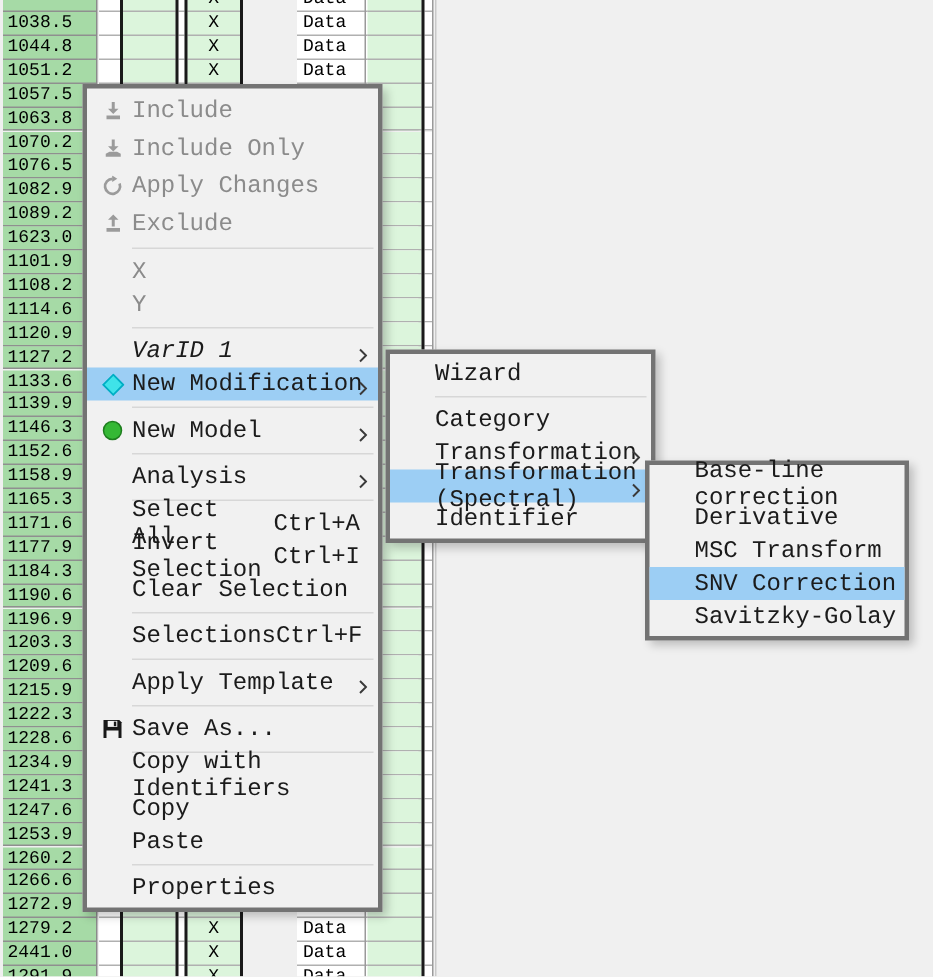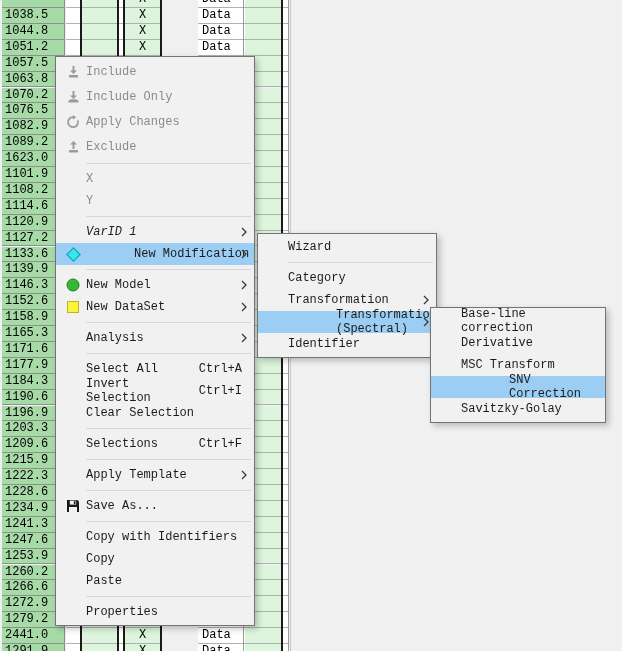--- a/index.html
+++ b/index.html
@@ -15,28 +15,28 @@
   .c-g1  {left:82px; width:35px;background:#dcf5dc;border-bottom:1px solid #b0b0b0;}
   .c-tw  {left:119px;width:4px; background:#ffffff;border-bottom:1px solid #b0b0b0;}
   .c-x   {left:125px;width:35px;background:#dcf5dc;border-bottom:1px solid #b0b0b0;
           color:#54a854;text-align:center;}
   .c-data{left:162px;width:81px;background:#ffffff;border-bottom:1px solid #b0b0b0;padding-left:4px;margin-left:36px;}
   .c-g2  {left:245px;width:36px;background:#dcf5dc;border-bottom:1px solid #b0b0b0;}
   .c-w2  {left:283px;width:5px; background:#ffffff;border-bottom:1px solid #b0b0b0;}
   #vlines{position:absolute;inset:0;z-index:2;pointer-events:none;}
   #vlines div{position:absolute;top:0;height:651px;}
   
-  .menu{position:absolute;background:#f1f1f1;border:1px solid #737373;box-sizing:border-box;
-        box-shadow:3px 3px 6px rgba(0,0,0,.22);padding:2px 0;font-size:12px;color:#1b1b1b;}
+  .menu{position:absolute;background:#f1f1f1;border:3px solid #737373;box-sizing:border-box;
+        box-shadow:3px 3px 6px rgba(0,0,0,.22);padding:2px 0;font-size:16px;color:#1b1b1b;}
   #menu-main{left:55px;top:56px;width:200px;z-index:10;}
   #menu-mod {left:257px;top:233px;width:180px;z-index:11;}
   #menu-spec{left:430px;top:307px;width:176px;z-index:12;}
   .mi{position:relative;height:22px;display:flex;align-items:center;padding-left:4px;}
   .mi.tall{height:25px;}
-  .mi.hl{background:var(--hl,#9ccef4);gap:48px;}
+  .mi.hl{background:var(--hl,#9ccef4);}
   .mi.disabled .lbl{color:#8b8b8b;}
   .mi.italic .lbl{font-style:italic;}
   .gutter{width:26px;flex:0 0 26px;display:flex;align-items:center;justify-content:center;}
   .gutter svg{display:block;}
   .lbl{flex:0 1 auto;}
   .short{margin-left:auto;padding-right:12px;}
   .chev{position:absolute;right:7px;top:50%;margin-top:-5px;width:6px;height:10px;}
   .sep{height:1px;background:#d7d7d7;margin:4px 3px 4px 30px;}
 </style>
 </head>
@@ -546,31 +546,20 @@
         <span class="gutter">
           <svg width="14" height="14" viewBox="0 0 14 14">
             <circle cx="7" cy="7" r="6" fill="#35b835" stroke="#1e7e1e" stroke-width="1"></circle>
           </svg>
         </span>
         <span class="lbl">New Model</span>
         <span class="chev"><svg width="6" height="10" viewBox="0 0 6 10">
             <path d="M1 1l4 4-4 4" fill="none" stroke="#3a3a3a" stroke-width="1.3"></path>
           </svg></span>
       </div>
-      <div class="mi">
-        <span class="gutter">
-          <svg width="14" height="14" viewBox="0 0 14 14">
-            <rect x="1.5" y="1.5" width="11" height="11" fill="#faf43b" stroke="#bfb52c" stroke-width="1"></rect>
-          </svg>
-        </span>
-        <span class="lbl">New DataSet</span>
-        <span class="chev"><svg width="6" height="10" viewBox="0 0 6 10">
-            <path d="M1 1l4 4-4 4" fill="none" stroke="#3a3a3a" stroke-width="1.3"></path>
-          </svg></span>
-      </div>
       <div class="sep"></div>
       <div class="mi">
         <span class="gutter"></span>
         <span class="lbl">Analysis</span>
         <span class="chev"><svg width="6" height="10" viewBox="0 0 6 10">
             <path d="M1 1l4 4-4 4" fill="none" stroke="#3a3a3a" stroke-width="1.3"></path>
           </svg></span>
       </div>
       <div class="sep"></div>
       <div class="mi">

